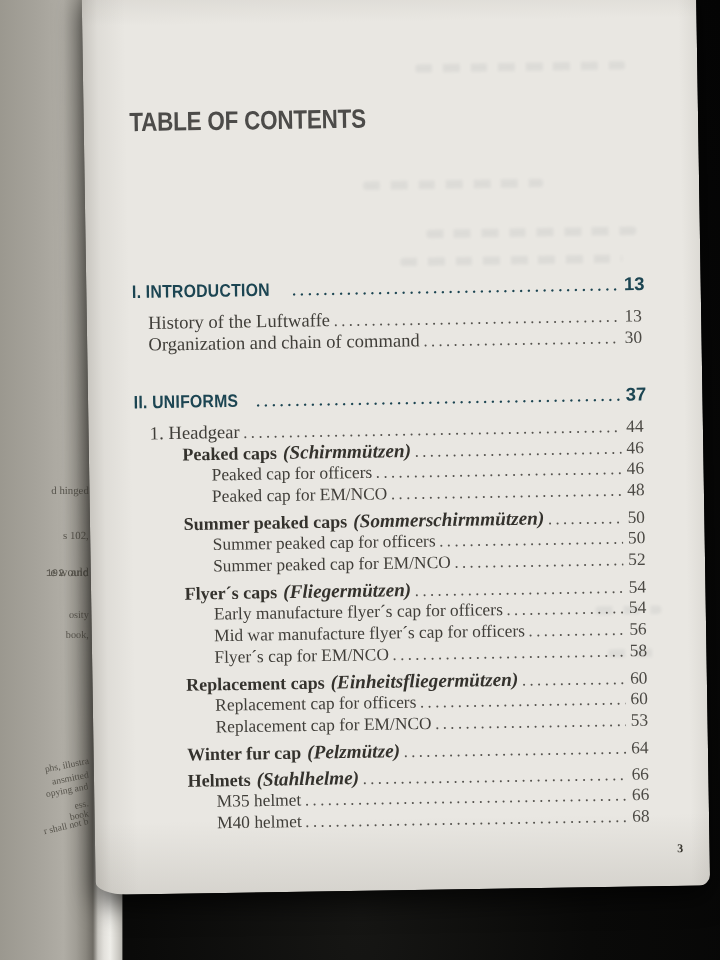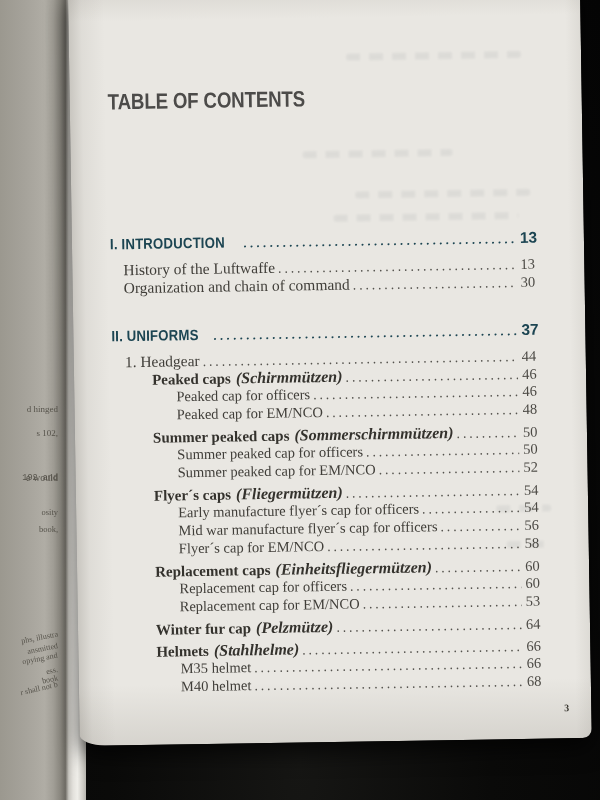--- a/index.html
+++ b/index.html
@@ -8,20 +8,21 @@
     background:radial-gradient(ellipse at 50% 95%, #161614 0%, #0a0a09 45%, #050505 100%);
     font-family:"Liberation Serif", serif;
   }
   
   .left-page{
     position:absolute;left:0;top:0;width:86px;height:800px;
     background:linear-gradient(90deg,
       #9b988f 0%, #a6a39b 30%, #b0ada5 52%, #a19e96 62%,
       #8a877f 70%, #6e6b64 76%, #c7c5bf 80%, #e3e1dc 85%,
       #efeee9 90%, #d0cec8 96%, #b7b5af 100%);
+    padding-left:16px;
   }
   .frag{
     position:absolute;right:28px;white-space:nowrap;color:#56534b;
     font-family:"Liberation Serif",serif;text-align:right;
   }
   
   .page{
     position:absolute;left:68px;top:-8px;width:512px;height:754px;
     transform:rotate(-0.9deg);transform-origin:0 0;
     background:
@@ -69,21 +70,21 @@
   .gap-large{margin-top:30px;}
   .folio{
     position:absolute;right:22px;top:718px;font-size:10px;font-weight:700;color:#38362f;
   }
 </style>
 </head>
 <body>
 
 <div class="left-page" id="leftPage">
     <span class="frag" style="top: 404px; font-size: 9px;">d hinged</span>
-    <span class="frag" style="top: 428px; font-size: 9px;">s 102,</span>
+    <span class="frag" style="top: 441px; font-size: 9px;">s 102,</span>
     <span class="frag" style="top: 473px; font-size: 8.5px; font-family: Liberation Mono, monospace;">192 and</span>
     <span class="frag" style="top: 472px; font-size: 10px;">e would</span>
     <span class="frag" style="top: 494px; font-size: 8.5px; margin-top: 13px;">osity</span>
     <span class="frag" style="top: 524px; font-size: 8.5px;">book,</span>
     <span class="frag" style="top: 633px; font-size: 8px; transform: rotate(-11deg);">phs, illustra</span>
     <span class="frag" style="top: 644px; font-size: 8px; transform: rotate(-11deg);">ansmitted</span>
     <span class="frag" style="top: 654px; font-size: 8px; transform: rotate(-11deg);">opying and</span>
     <span class="frag" style="top: 666px; font-size: 8px; transform: rotate(-12deg);">ess.</span>
     <span class="frag" style="top: 675px; font-size: 8px; transform: rotate(-12deg);">book</span>
     <span class="frag" style="top: 684px; font-size: 8px; transform: rotate(-13deg);">r shall not b</span>

